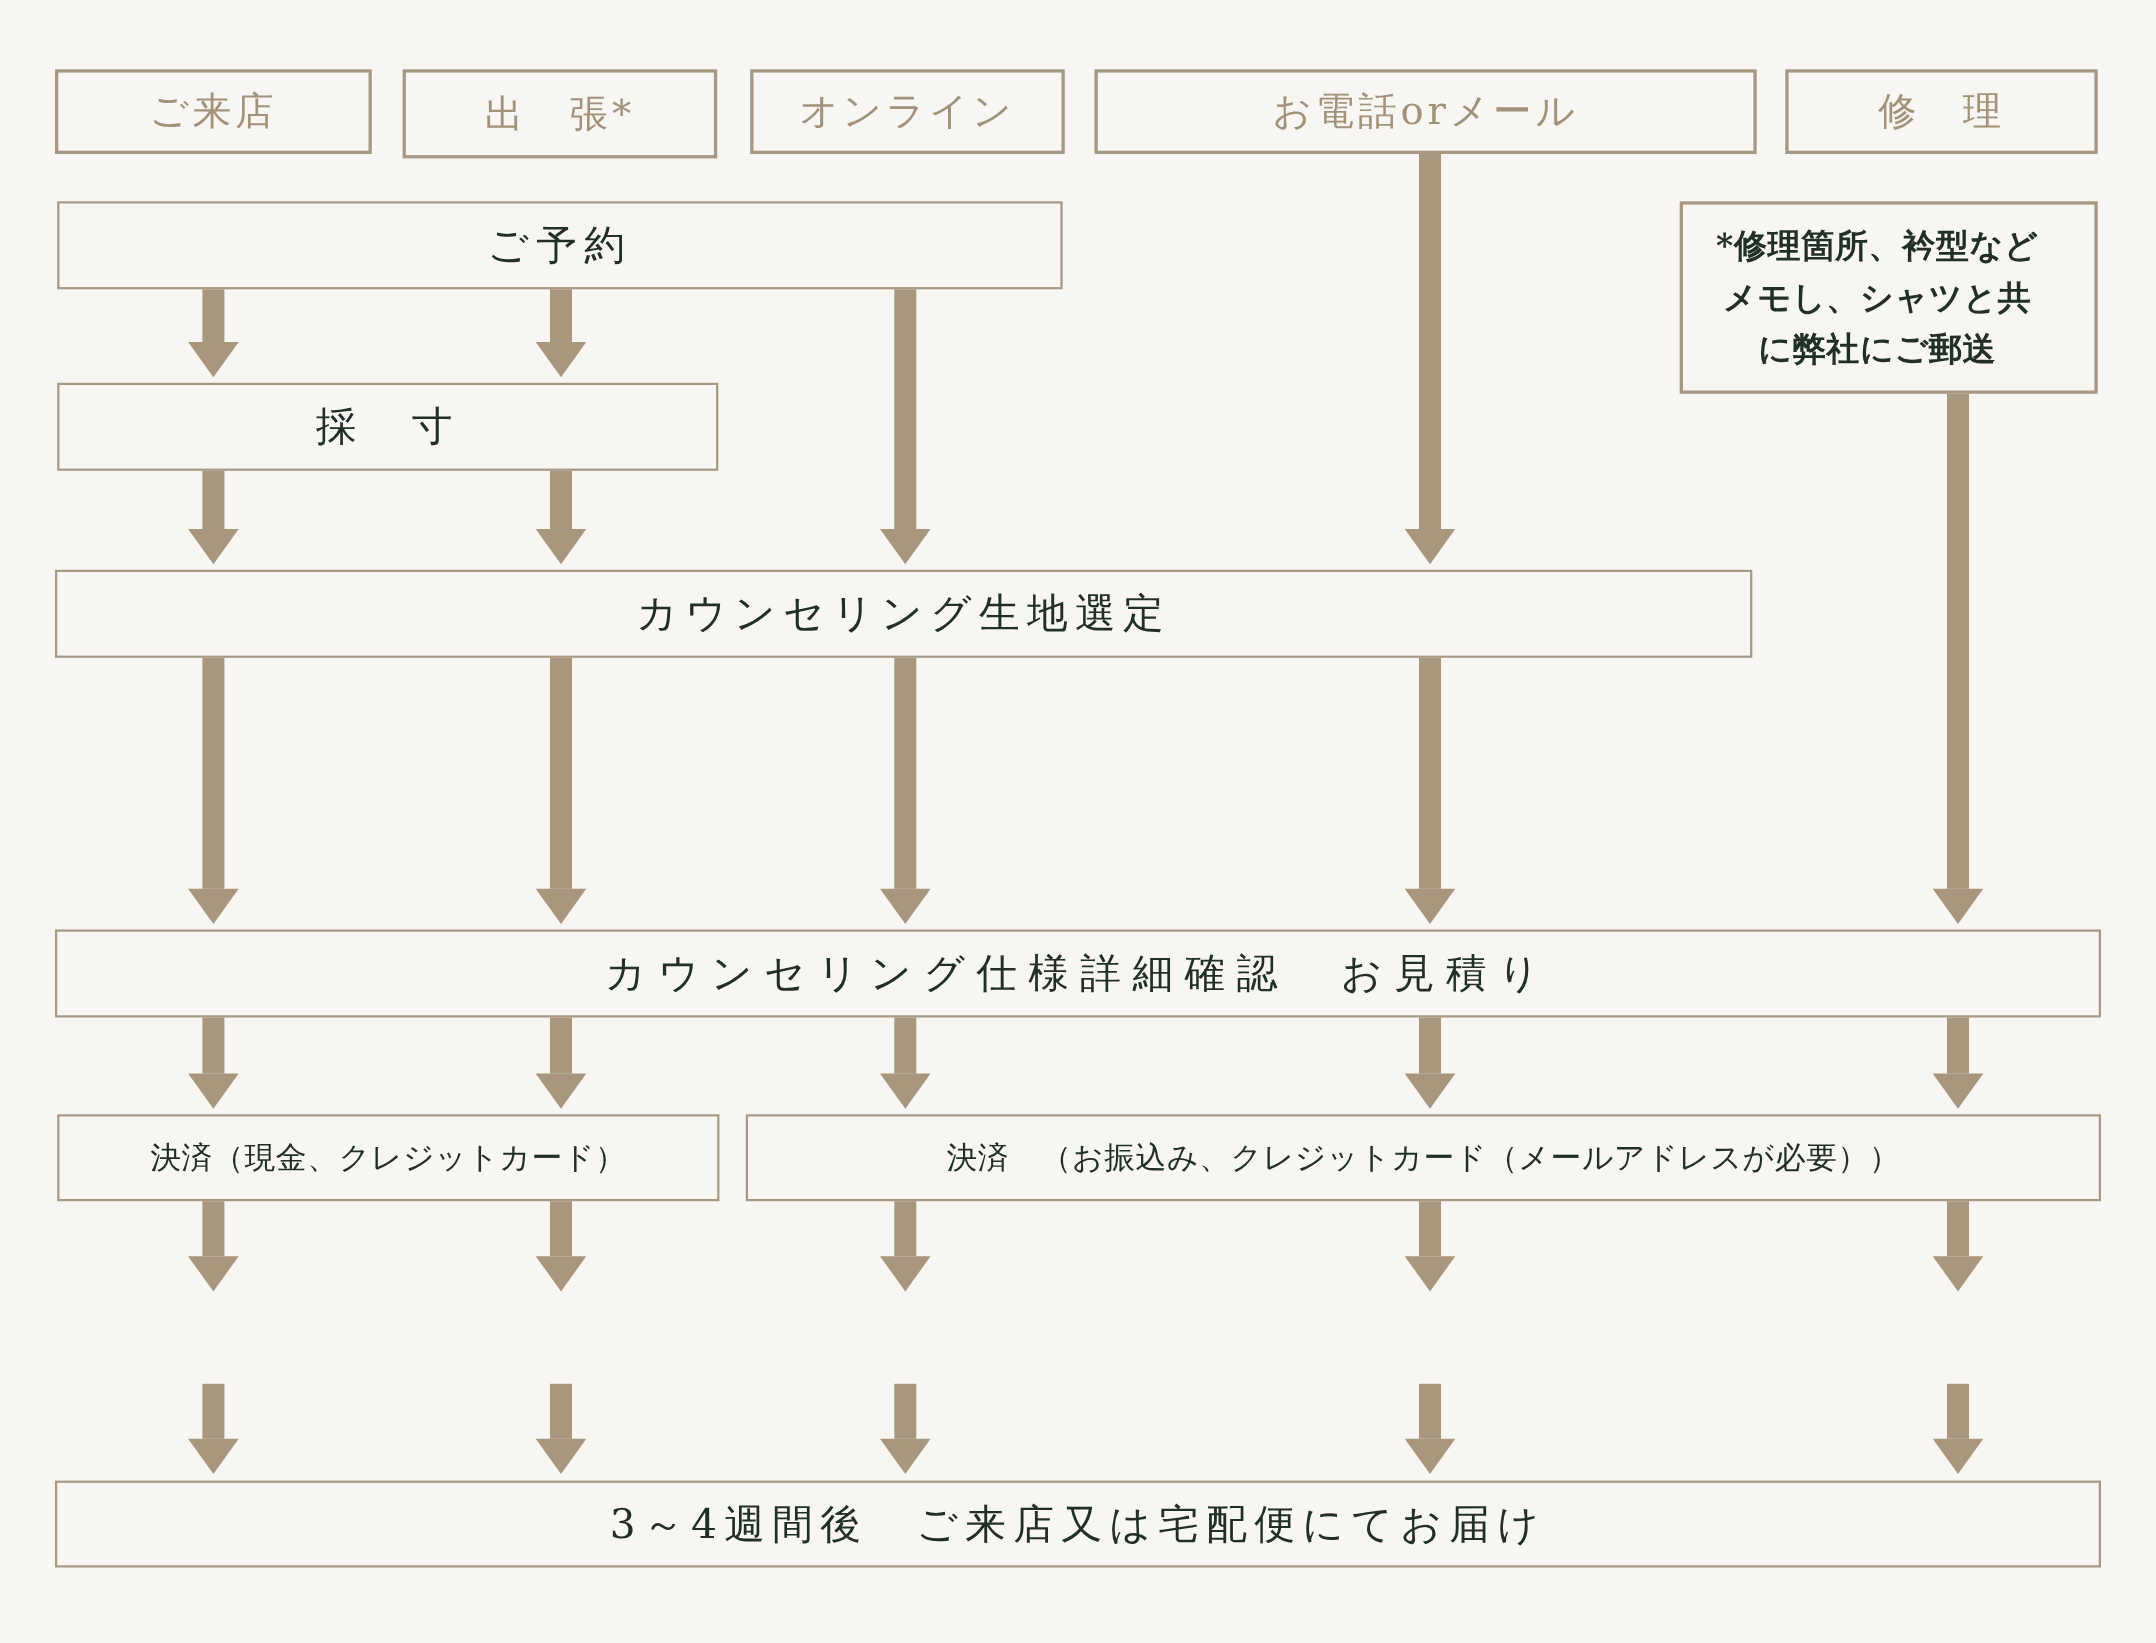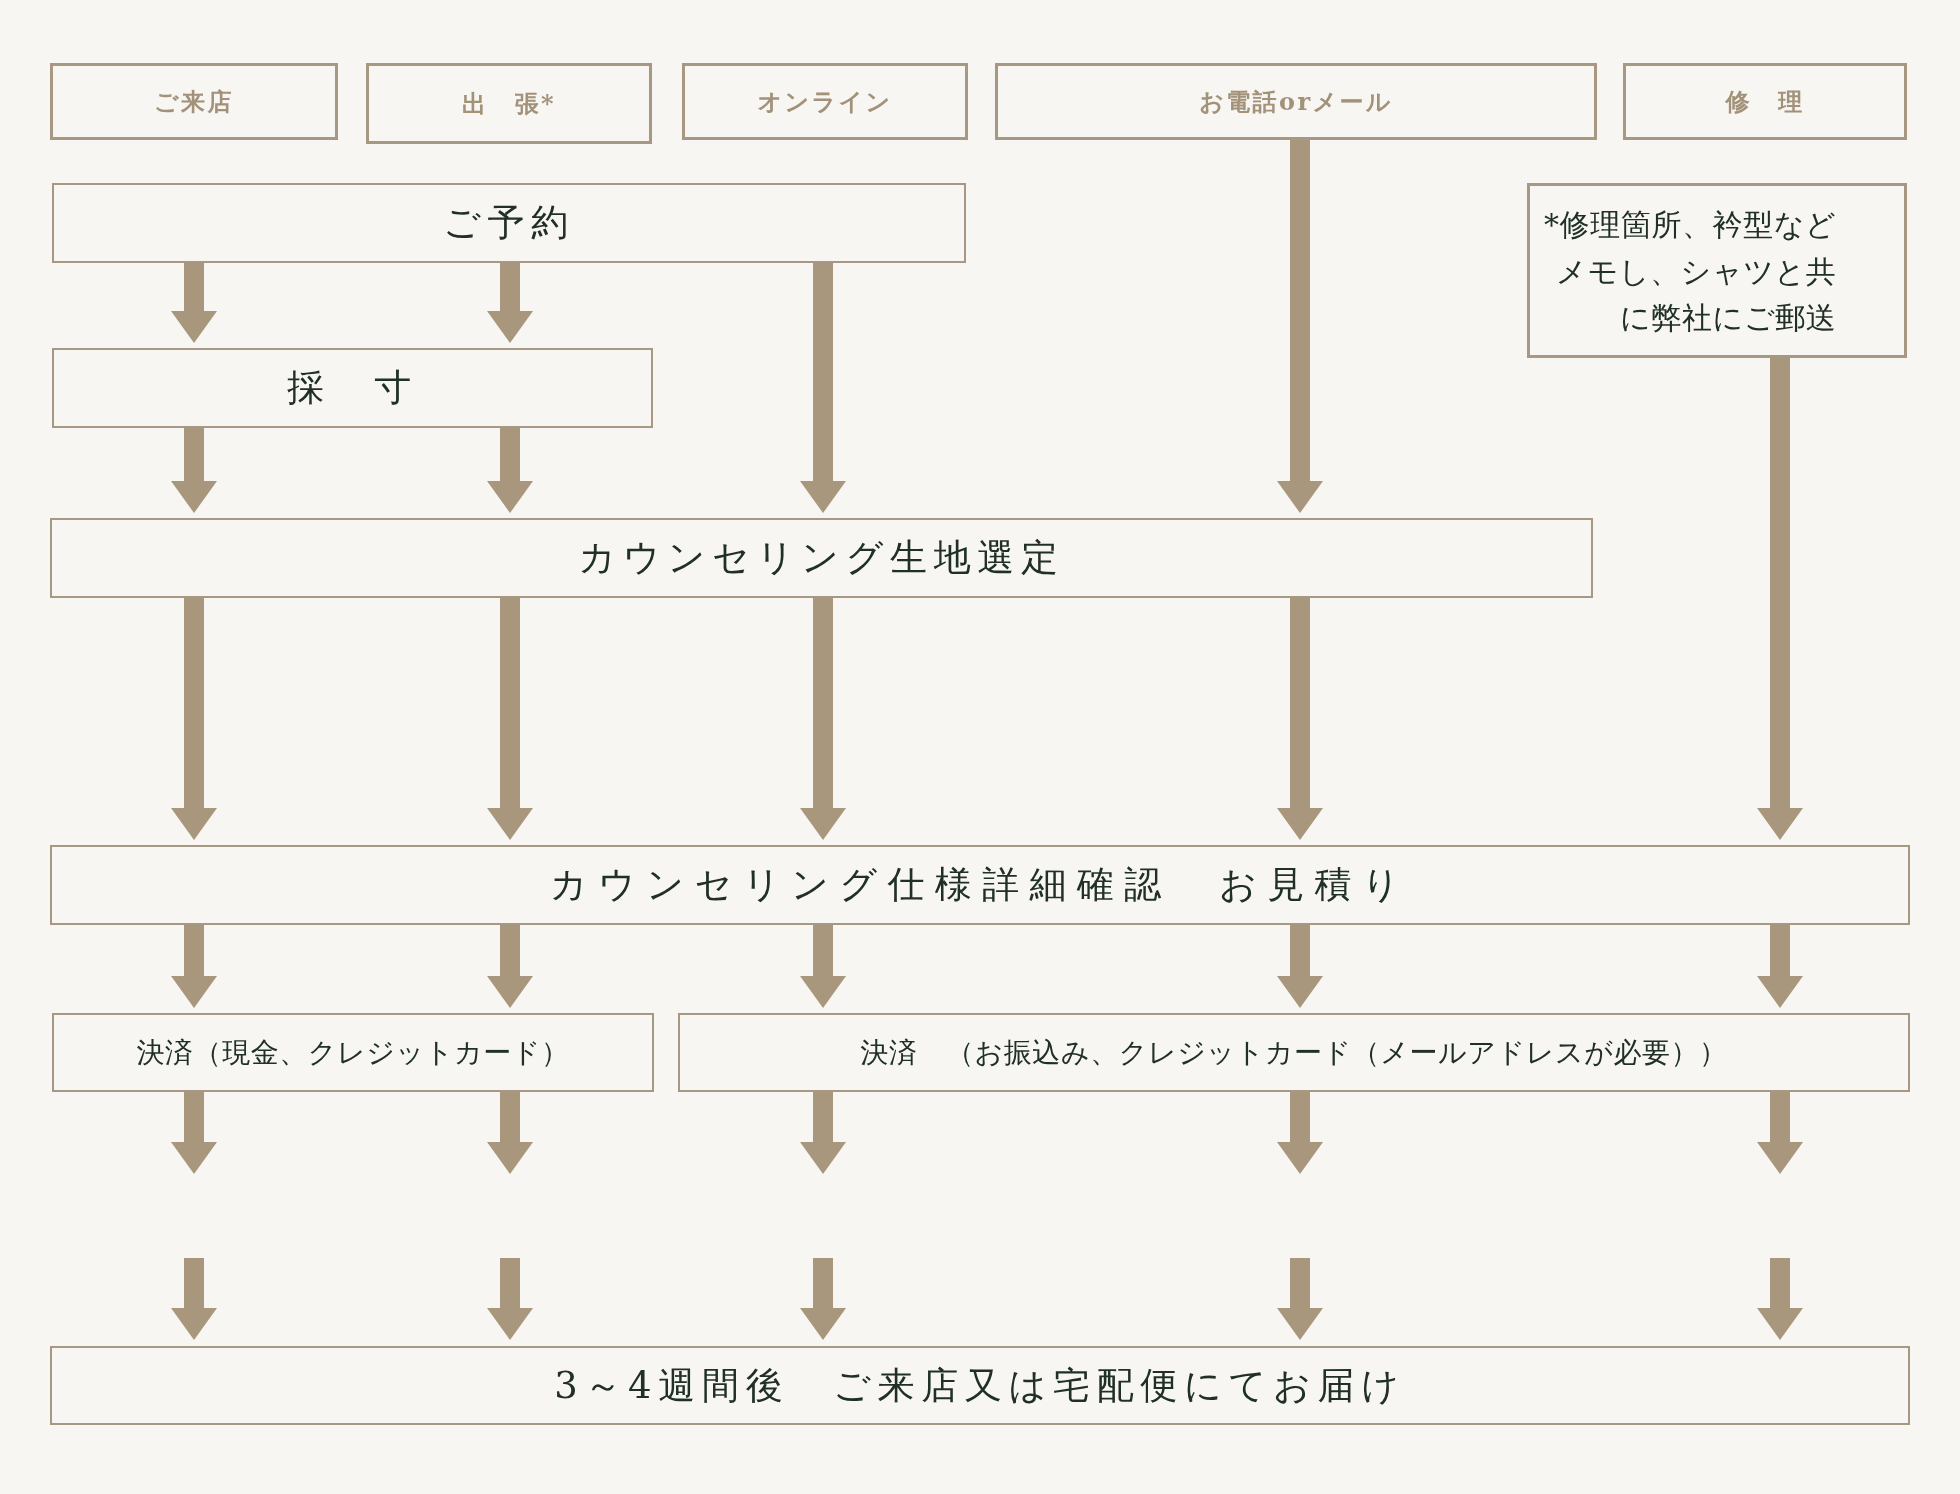--- a/index.html
+++ b/index.html
@@ -19,43 +19,44 @@
   }
   .box{
     position:absolute;
     box-sizing:border-box;
     display:flex;align-items:center;justify-content:center;
     text-align:center;
   }
   .channel{
     border:3px solid var(--border);
     color:var(--tan);
-    font-size:24px;
-    font-weight:bold;
+    font-size:35px;
+    font-weight:normal;
     letter-spacing:0.1em;
   }
   .step{
     border:2px solid var(--border);
     color:var(--dark);
     font-size:37px;
     letter-spacing:0.18em;
   }
   .step.tight{letter-spacing:0.02em;font-size:28px;}
   .step.wide{letter-spacing:0.28em;}
   .note{
     border:3px solid var(--border);
     color:var(--dark);
     font-size:30px;
     line-height:1.55;
     letter-spacing:0.02em;
     white-space:pre-line;
     justify-content:flex-start;
     align-items:flex-start;
-    text-align:right;
-    padding:16px 14px;
+    text-align:center;
+    padding:16px 30px;
+    font-weight:bold;
   }
   .arrow-shaft{
     position:absolute;
     width:20px;
     background:var(--arrow);
   }
   .arrow-head{
     position:absolute;
     width:0;height:0;
     border-left:23px solid transparent;

